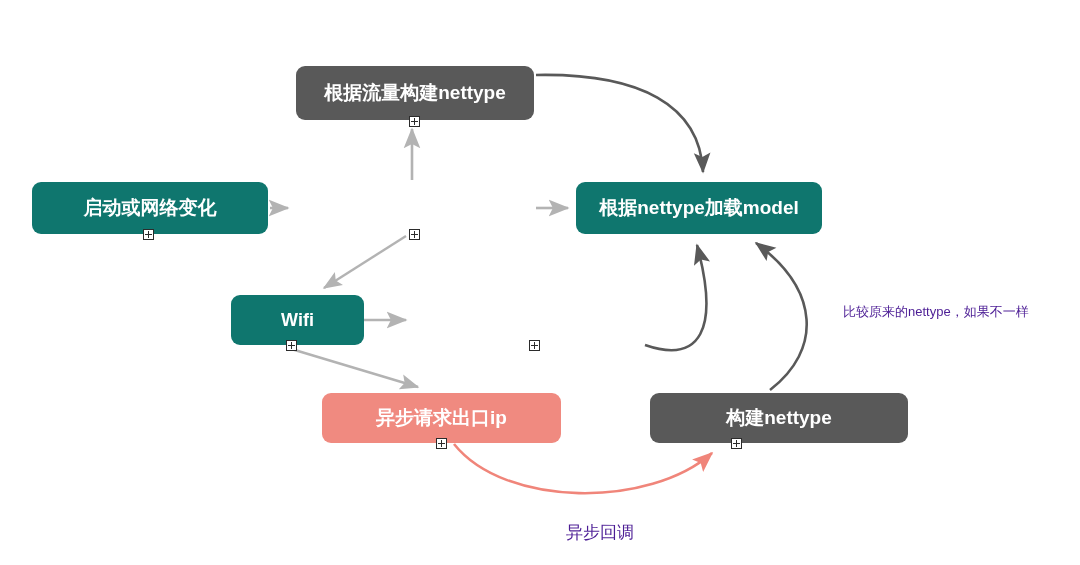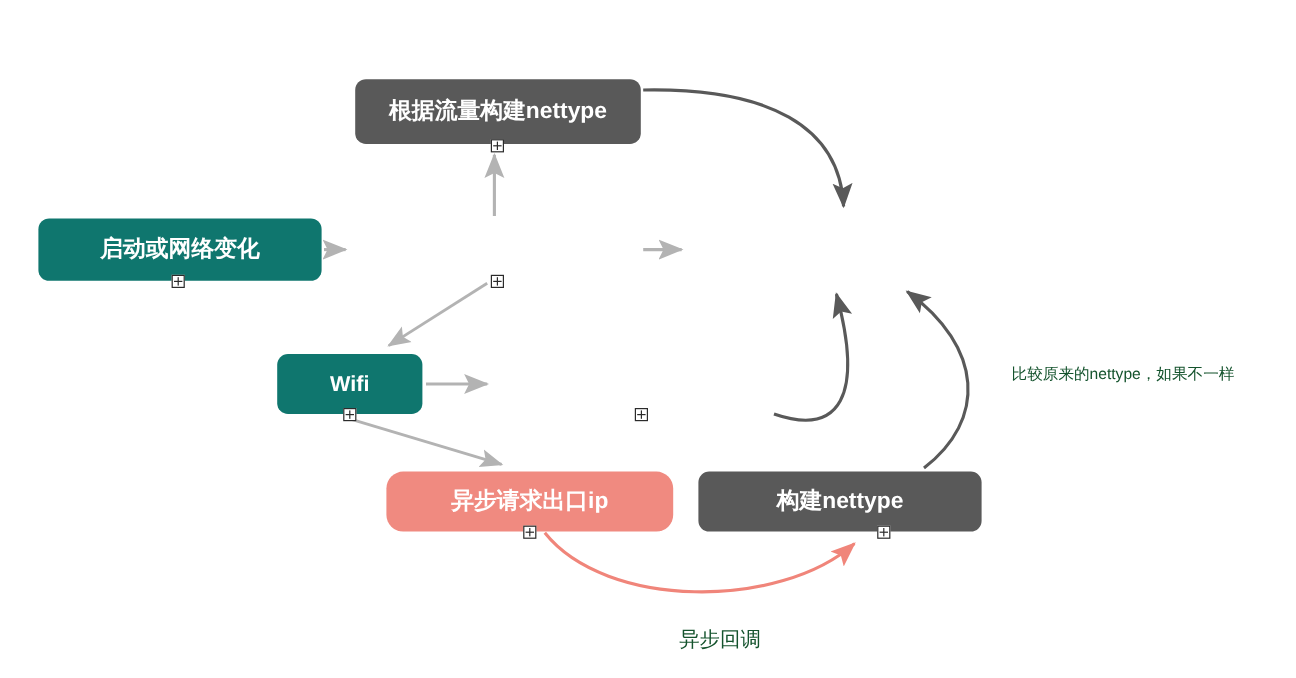--- a/index.html
+++ b/index.html
@@ -75,21 +75,21 @@
     position: absolute;
     left: 4px;
     top: 1px;
     width: 1px;
     height: 7px;
     background: #2b2b2b;
   }
 
   .edge-label {
     position: absolute;
-    color: #14532d;
+    color: #4c1d95;
     font-size: 13px;
     white-space: nowrap;
     user-select: none;
   }
 </style>
 </head>
 <body>
 
 <div id="canvas">
 
@@ -129,31 +129,34 @@
 
   <div class="node dark" style="left:296px; top:66px; width:238px; height:54px; font-size:19px;">
     <span class="node-label">根据流量构建nettype</span>
   </div>
 
   <div class="node gray" style="left:32px; top:182px; width:236px; height:52px; font-size:19px;">
     <span class="node-label">启动或网络变化</span>
   </div>
 
 
+  <div class="node gray" style="left:576px; top:182px; width:246px; height:52px; font-size:19px;">
+    <span class="node-label">根据nettype加载model</span>
+  </div>
 
-  <div class="node gray" style="left:231px; top:295px; width:121px; height:50px; font-size:18px;padding-left:10px;">
+  <div class="node gray" style="left:231px; top:295px; width:133px; height:50px; font-size:18px;padding-left:10px;">
     <span class="node-label">Wifi</span>
   </div>
 
 
-  <div class="node salmon" style="left:322px; top:393px; width:239px; height:50px; font-size:19px;border-radius:14px;">
+  <div class="node salmon" style="left:322px; top:393px; width:239px; height:50px; font-size:19px;">
     <span class="node-label">异步请求出口ip</span>
   </div>
 
-  <div class="node dark" style="left:582px; top:393px; width:236px; height:50px; font-size:19px;">
+  <div class="node dark" style="left:650px; top:393px; width:258px; height:50px; font-size:19px;">
     <span class="node-label">构建nettype</span>
   </div>
 
   <div class="handle" style="left:409px; top:116px;"></div>
   <div class="handle" style="left:143px; top:229px;"></div>
   <div class="handle" style="left:409px; top:229px;"></div>
   <div class="handle" style="left:286px; top:340px;"></div>
   <div class="handle" style="left:529px; top:340px;"></div>
   <div class="handle" style="left:436px; top:438px;"></div>
   <div class="handle" style="left:731px; top:438px;"></div>

